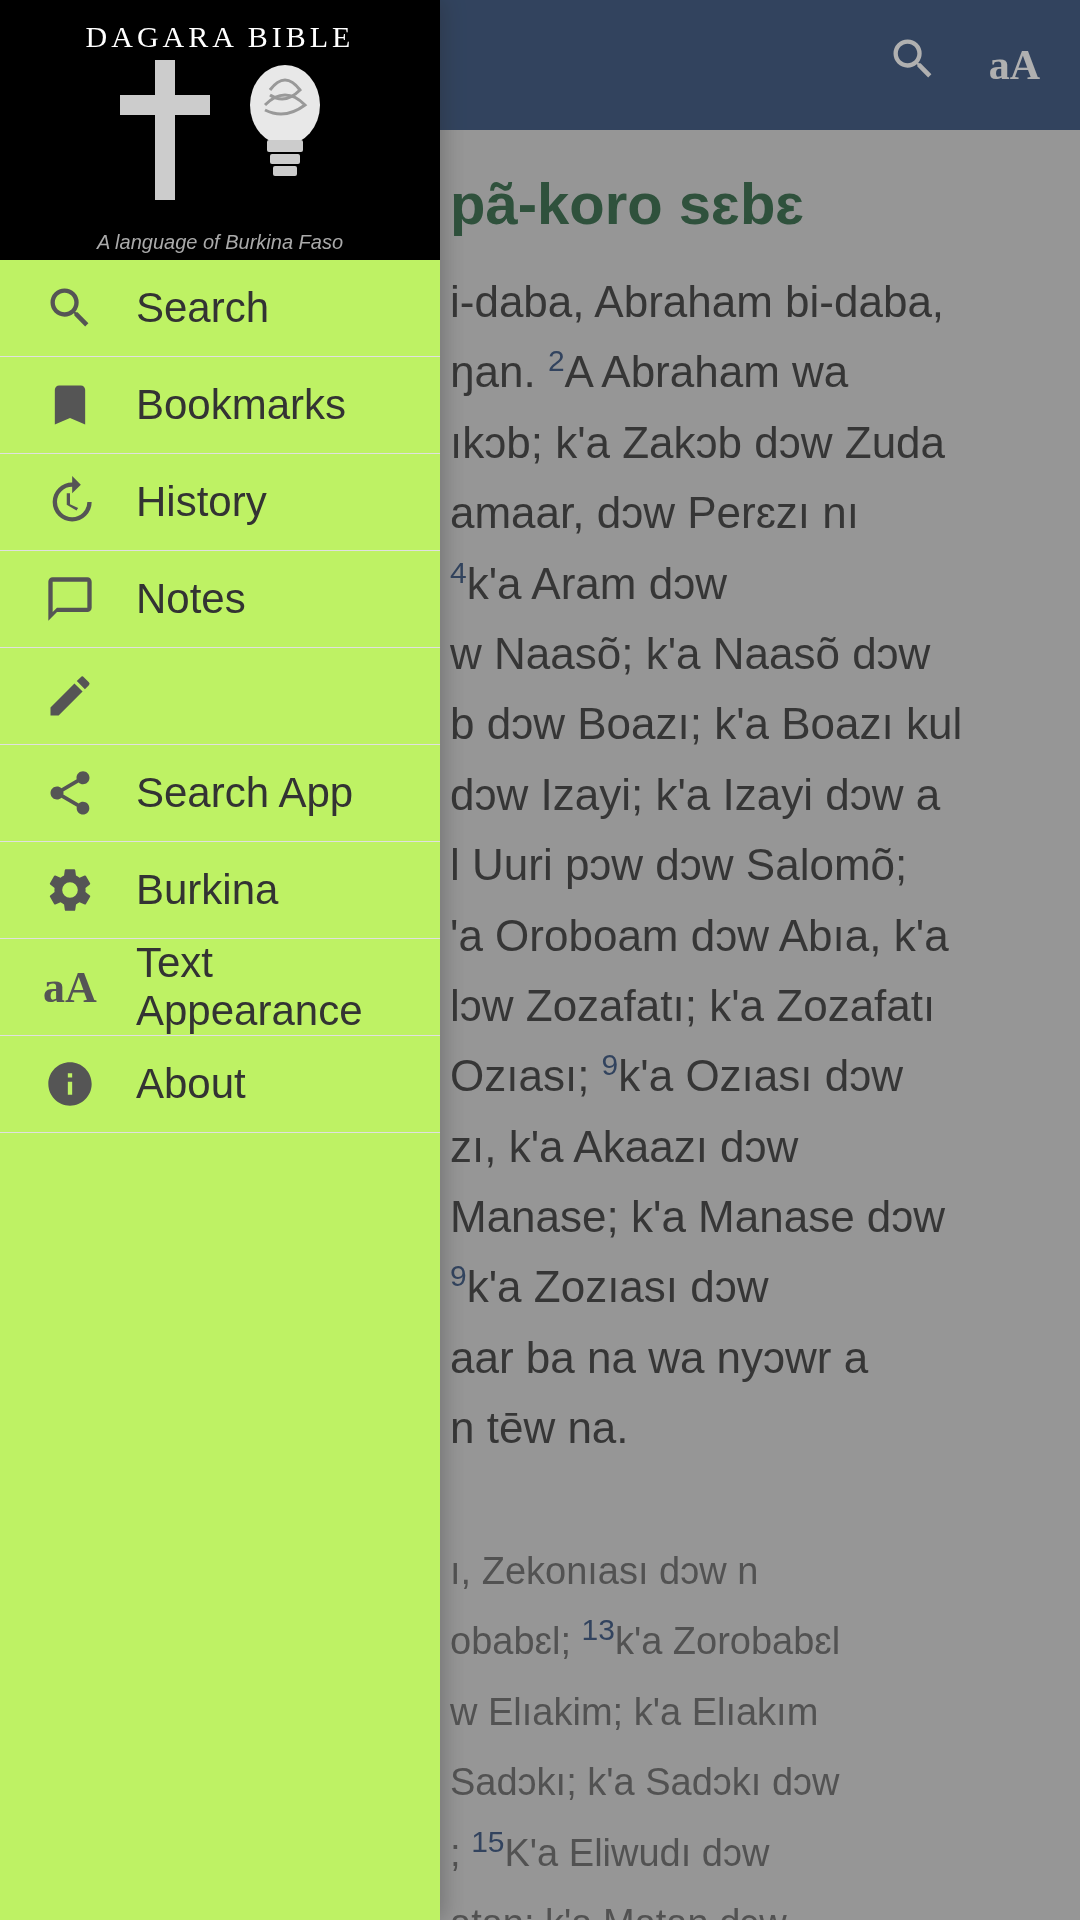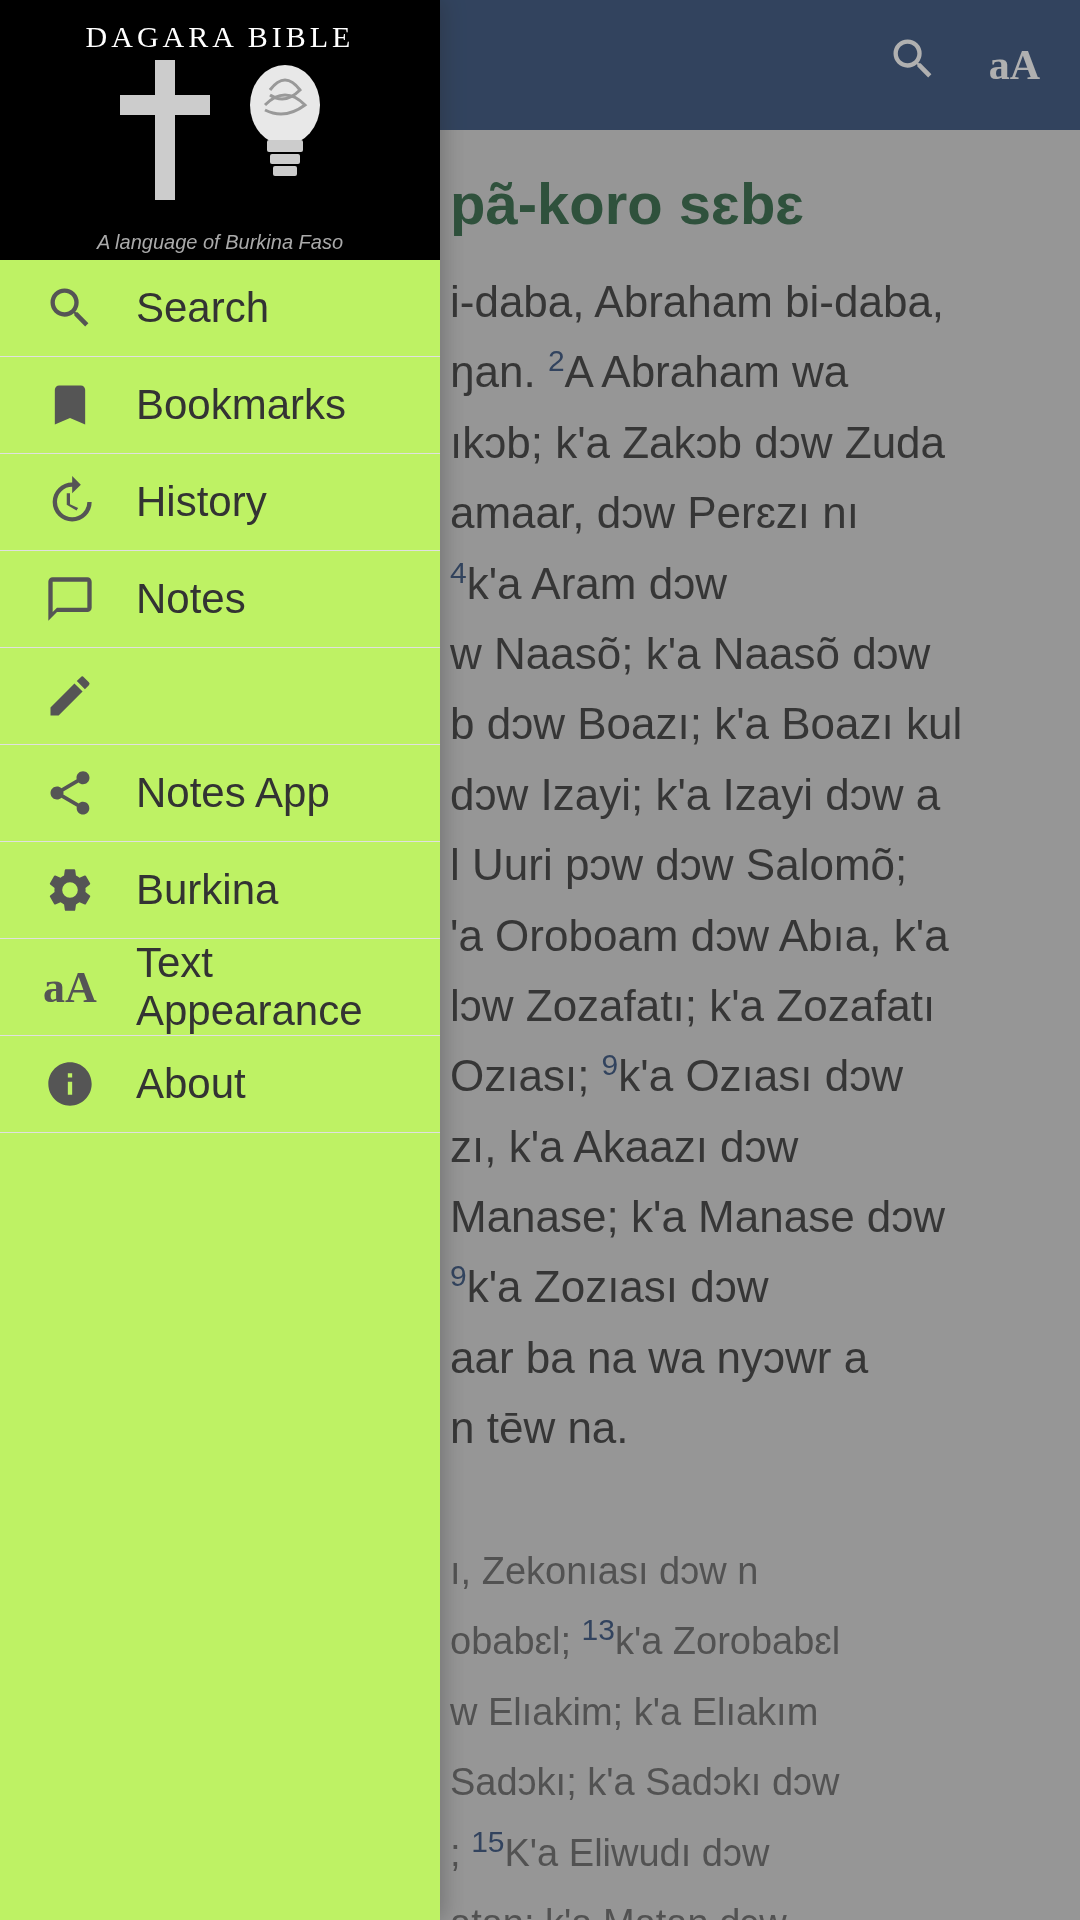--- a/index.html
+++ b/index.html
@@ -307,21 +307,21 @@
           </svg>
         </div>
       </div>
 
       <div class="menu-item">
         <div class="menu-icon">
           <svg class="icon-svg" viewBox="0 0 24 24">
             <path d="M18 16.08c-.76 0-1.44.3-1.96.77L8.91 12.7c.05-.23.09-.46.09-.7s-.04-.47-.09-.7l7.05-4.11c.54.5 1.25.81 2.04.81 1.66 0 3-1.34 3-3s-1.34-3-3-3-3 1.34-3 3c0 .24.04.47.09.7L8.04 9.81C7.5 9.31 6.79 9 6 9c-1.66 0-3 1.34-3 3s1.34 3 3 3c.79 0 1.5-.31 2.04-.81l7.12 4.16c-.05.21-.08.43-.08.65 0 1.61 1.31 2.92 2.92 2.92 1.61 0 2.92-1.31 2.92-2.92s-1.31-2.92-2.92-2.92z"></path>
           </svg>
         </div>
-        <span class="menu-label">Notes App</span>
+        <span class="menu-label">Search App</span>
       </div>
 
       <div class="menu-item">
         <div class="menu-icon">
           <svg class="icon-svg" viewBox="0 0 24 24">
             <path d="M19.14 12.94c.04-.3.06-.61.06-.94 0-.32-.02-.64-.07-.94l2.03-1.58a.49.49 0 0 0 .12-.61l-1.92-3.32a.49.49 0 0 0-.59-.22l-2.39.96a6.97 6.97 0 0 0-1.62-.94l-.36-2.54a.484.484 0 0 0-.48-.41h-3.84c-.24 0-.43.17-.47.41l-.36 2.54c-.59.24-1.13.57-1.62.94l-2.39-.96a.48.48 0 0 0-.59.22L2.74 8.87a.48.48 0 0 0 .12.61l2.03 1.58c-.05.3-.07.62-.07.94s.02.64.07.94l-2.03 1.58a.49.49 0 0 0-.12.61l1.92 3.32c.12.22.37.29.59.22l2.39-.96c.5.37 1.03.7 1.62.94l.36 2.54c.05.24.24.41.48.41h3.84c.24 0 .44-.17.47-.41l.36-2.54c.59-.24 1.13-.57 1.62-.94l2.39.96c.22.08.47 0 .59-.22l1.92-3.32a.49.49 0 0 0-.12-.61l-2.01-1.58zM12 15.6a3.6 3.6 0 1 1 0-7.2 3.6 3.6 0 0 1 0 7.2z"></path>
           </svg>
         </div>
         <span class="menu-label">Burkina</span>
       </div>

